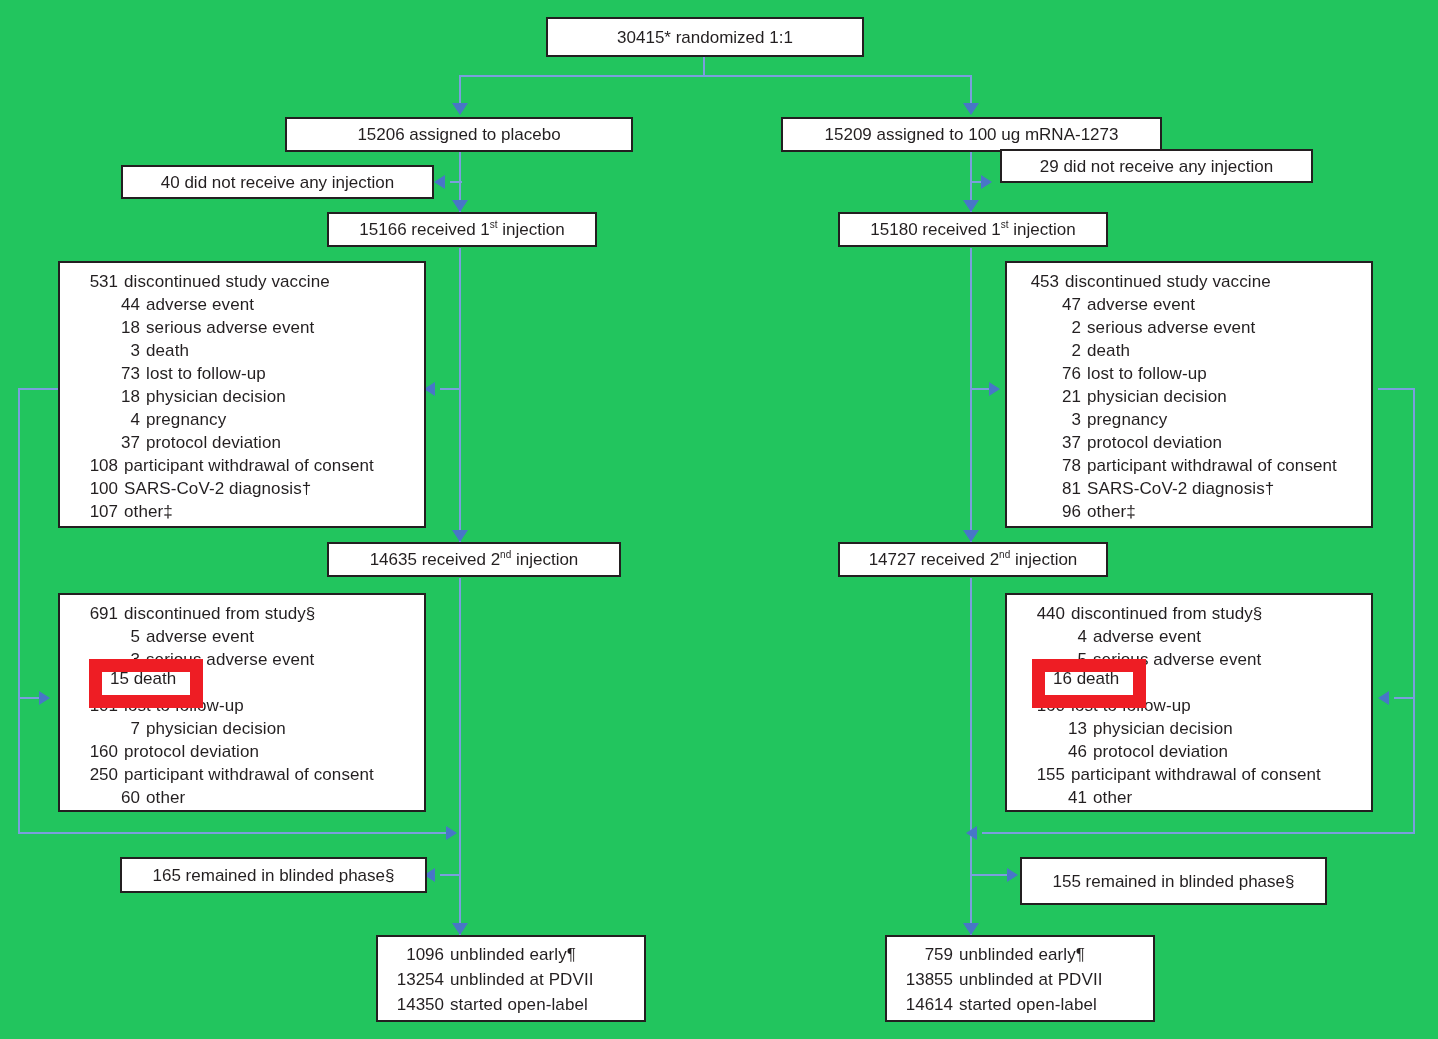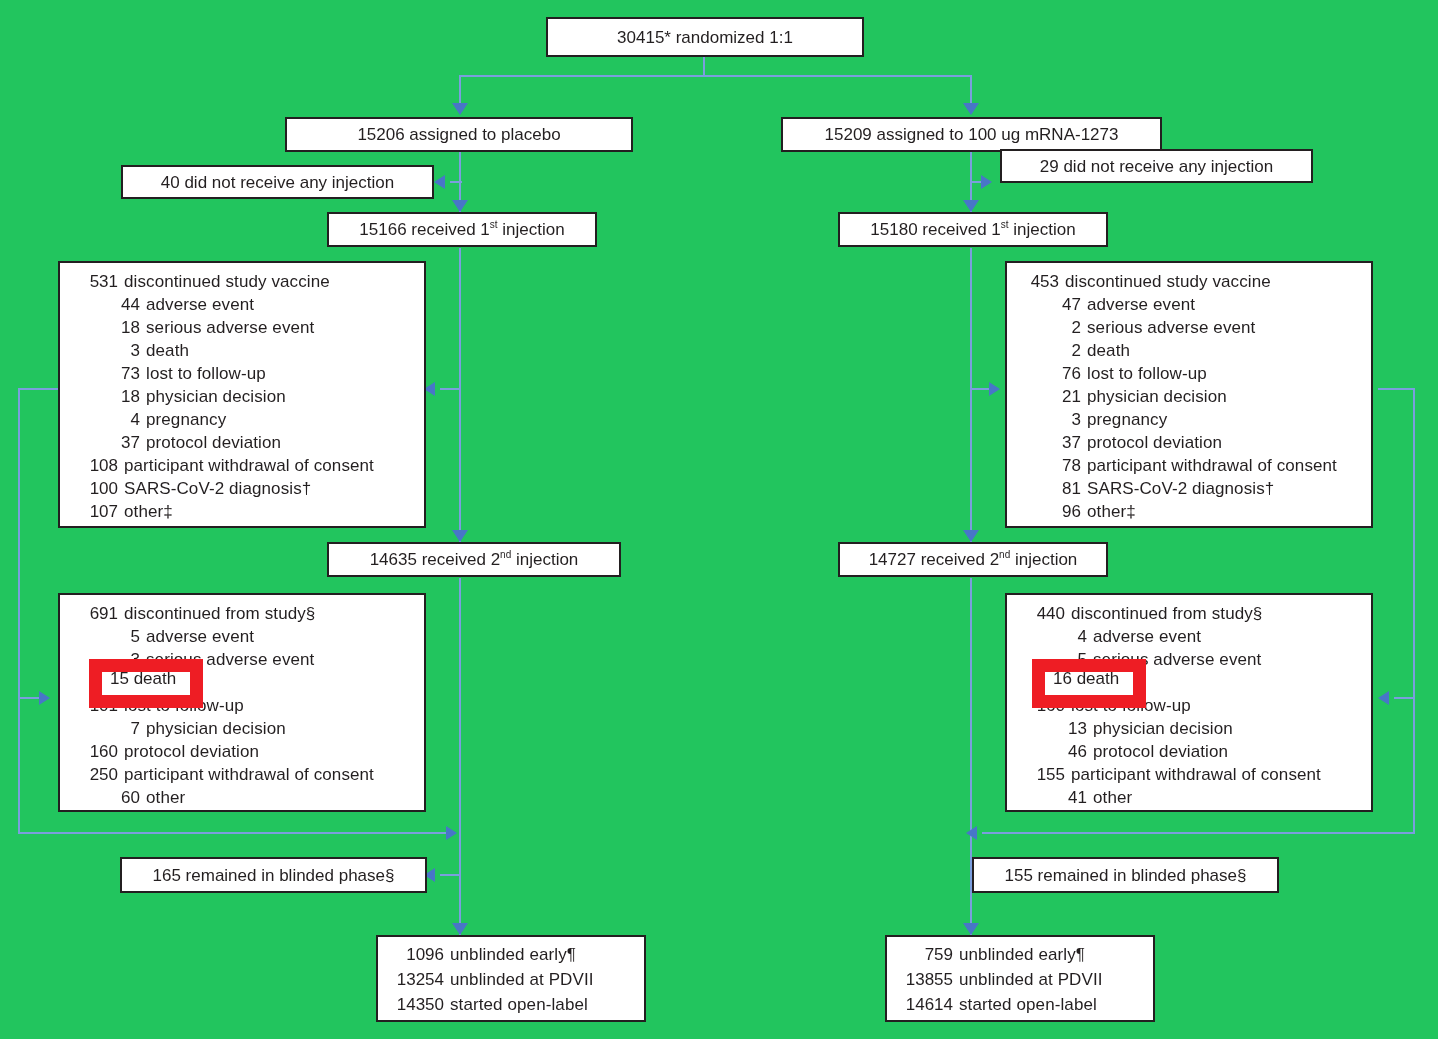--- a/index.html
+++ b/index.html
@@ -376,21 +376,21 @@
     <div class="row indent">
       <span class="num w-ind">41</span>
       <span class="lbl">other</span>
     </div>
   </div>
 
   <div class="box center" style="left:120px; top:857px; width:307px; height:36px;">
     <span>165 remained in blinded phase§</span>
   </div>
 
-  <div class="box center" style="left:972px; top:857px; width:307px; height:36px;">
+  <div class="box center" style="left:1020px; top:857px; width:307px; height:48px;">
     <span>155 remained in blinded phase§</span>
   </div>
 
   <div class="box outcome" style="left:329px; top:935px; width:270px; height:87px;">
     <div class="row">
       <span class="num">1096</span>
       <span class="lbl">unblinded  early¶</span>
     </div>
     <div class="row">
       <span class="num">13254</span>

